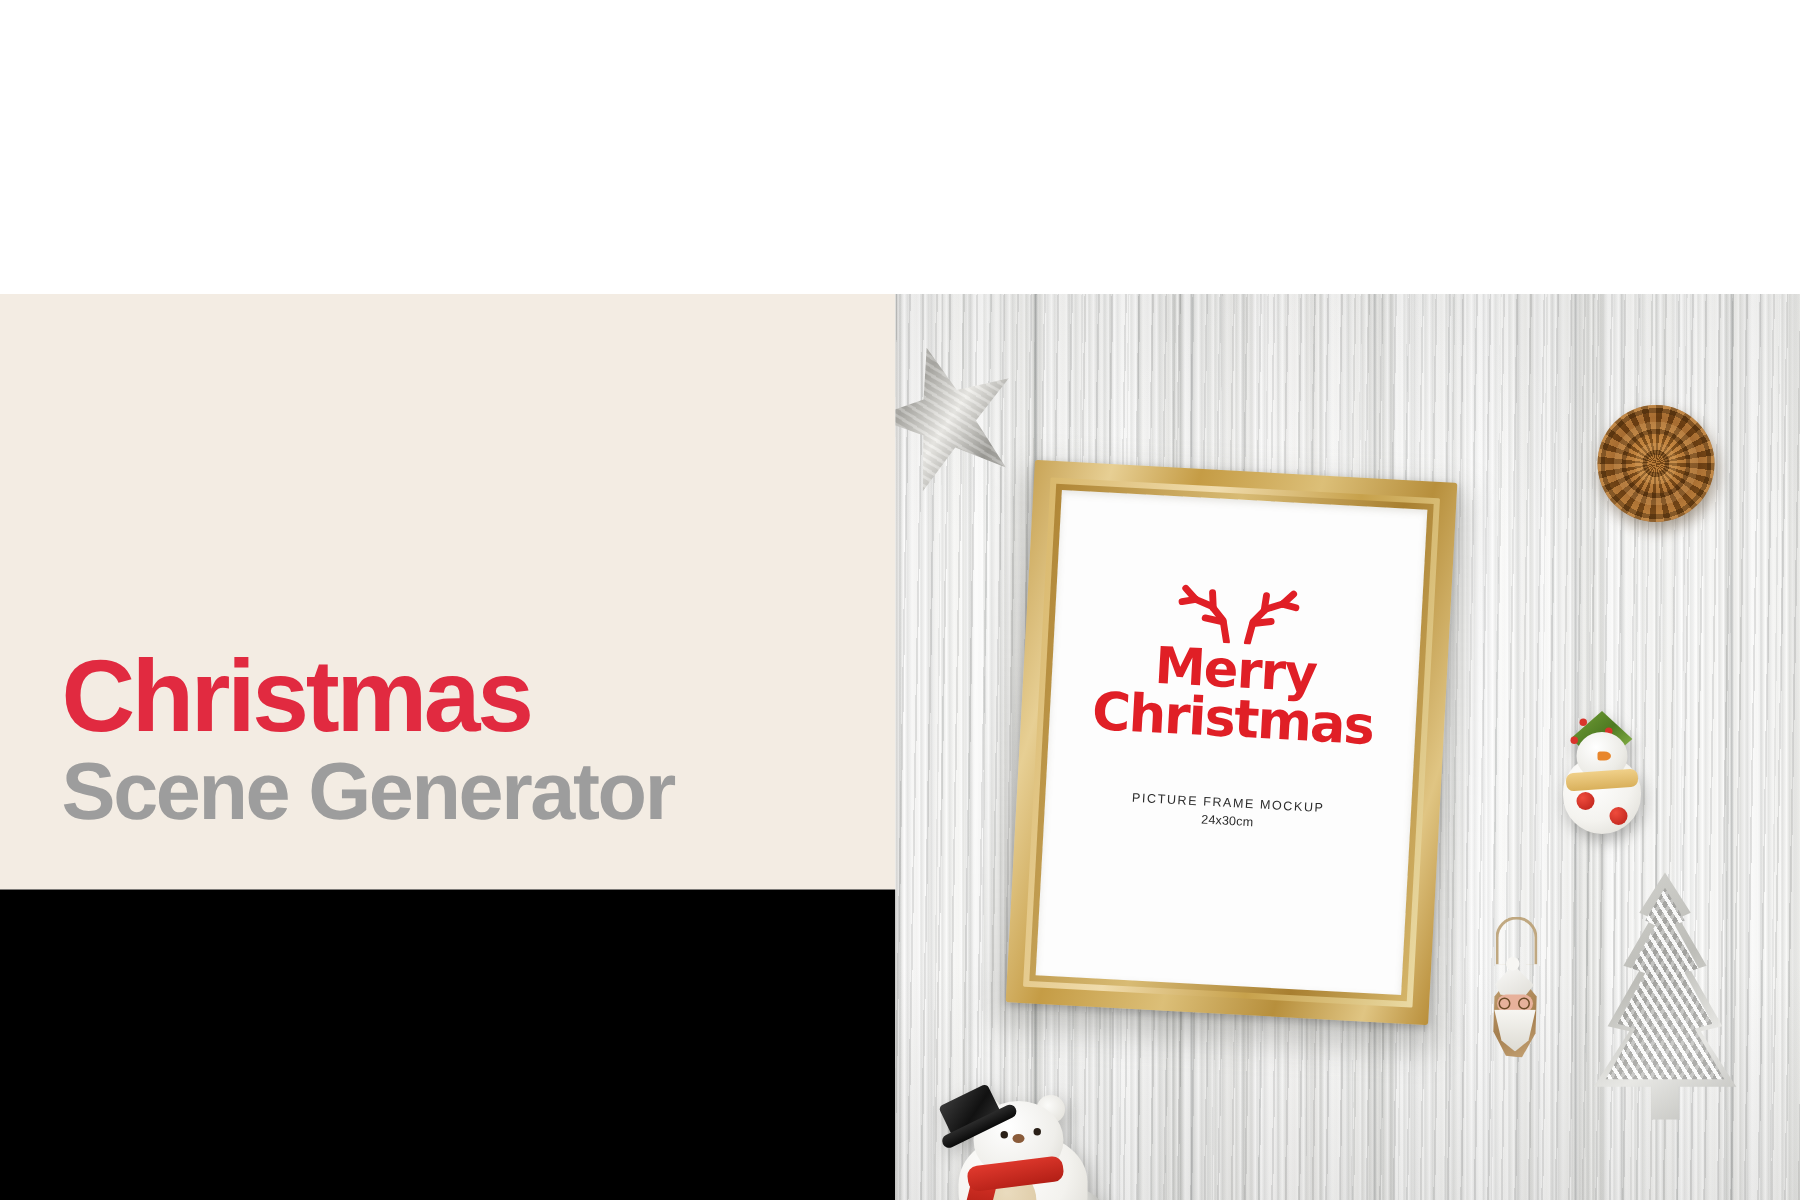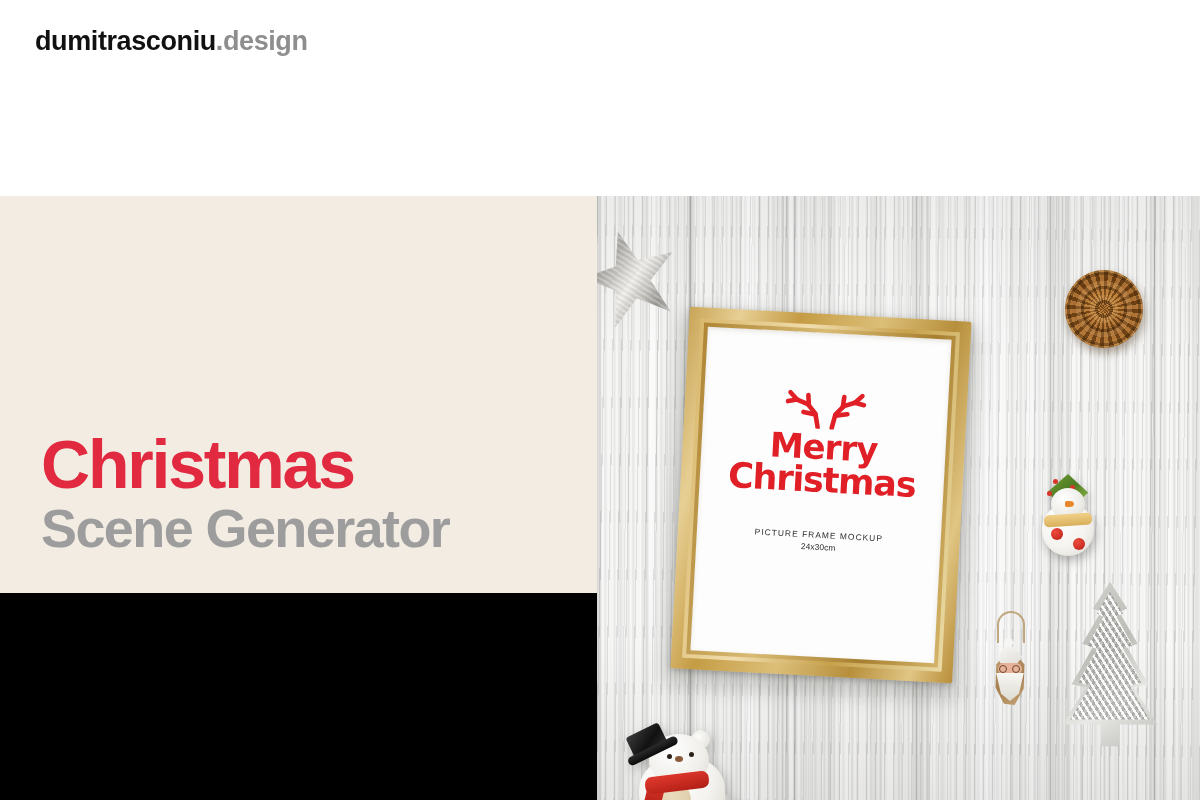--- a/index.html
+++ b/index.html
@@ -182,25 +182,20 @@
   .bear-eye { position:absolute; width:5px; height:5px; border-radius:50%; background:#2a2018; }
   .bear-nose { position:absolute; left:60px; top:30px; width:8px; height:6px; border-radius:50%; background:#8a5b3a; }
   .silver-ball { position:absolute; left:78px; top:66px; width:44px; height:38px; border-radius:50%;
     background:radial-gradient(circle at 34% 30%, #ffffff, #cfcfcb 48%, #9c9c98); }
 </style>
 </head>
 <body>
 
 <div class="page">
 
-  <div class="logo-bar">
-    <div class="logo">
-      <span class="brand">dumitrasconiu</span><span class="tld">.design</span>
-    </div>
-  </div>
 
   <div class="beige-panel">
     <div class="title-block">
       <div class="title-main">Christmas</div>
       <div class="title-sub">Scene Generator</div>
     </div>
     <div class="software-tag">ADOBE PHOTOSHOP</div>
   </div>
 
   <div class="black-panel">

